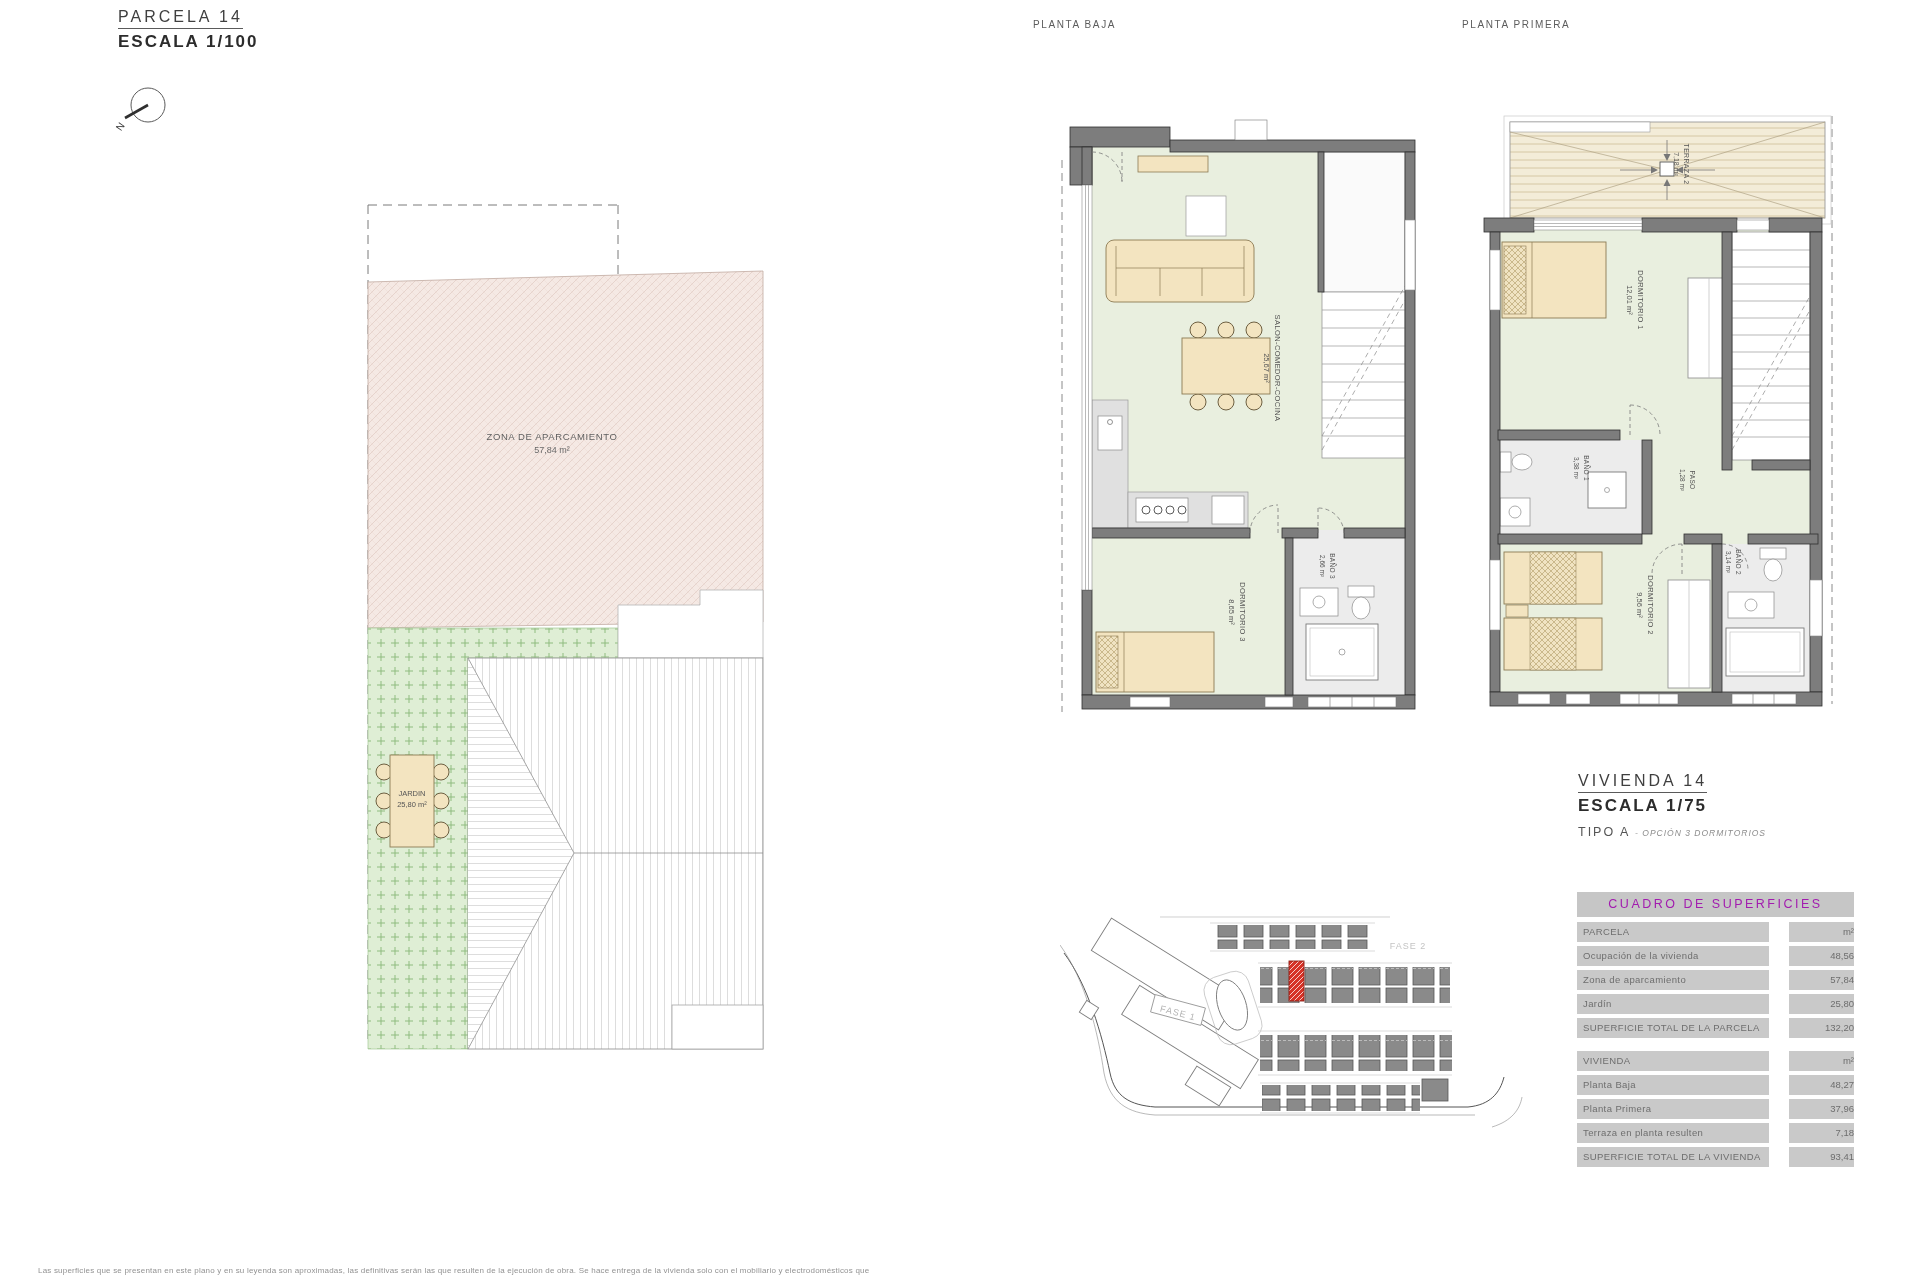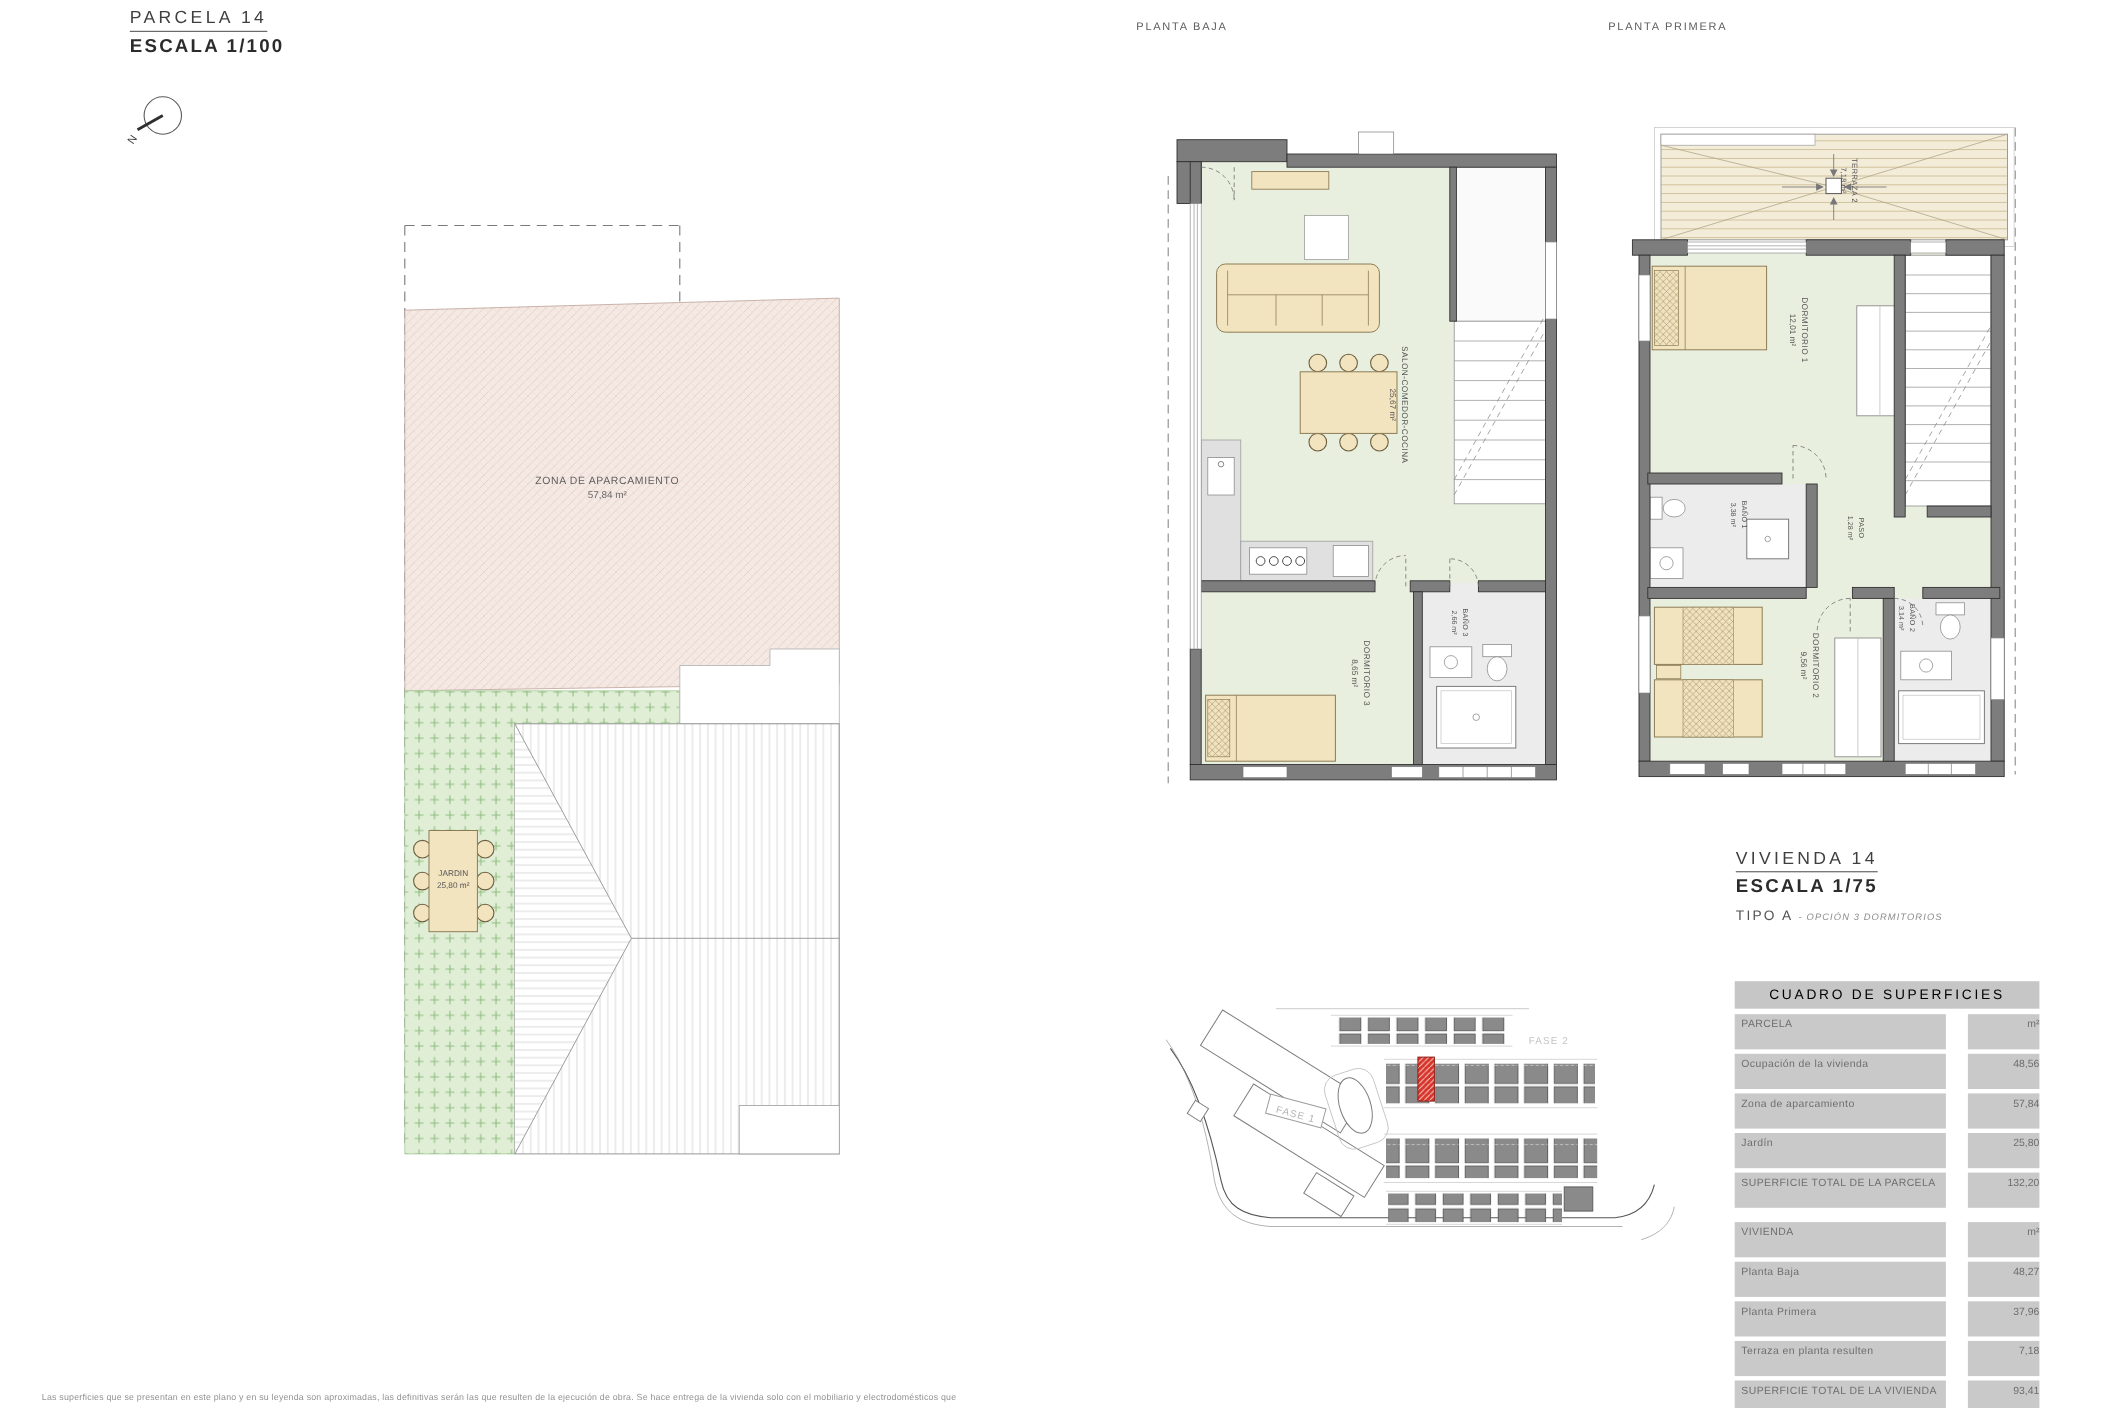--- a/index.html
+++ b/index.html
@@ -8,23 +8,23 @@
   .abs{position:absolute;}
   
   .sheet-title{font-size:16px;letter-spacing:3px;color:#3f3f3f;font-weight:400;
                border-bottom:1.5px solid #5a5a5a;padding-bottom:2px;display:inline-block;}
   .sheet-scale{font-size:17px;letter-spacing:2px;color:#2c2c2c;font-weight:bold;margin-top:3px;}
   .plan-title{font-size:10px;letter-spacing:1.6px;color:#5c5c5c;}
   .tipo-line{margin-top:9px;font-size:12.5px;letter-spacing:2px;color:#555;}
   .tipo-detail{font-size:8.5px;font-style:italic;color:#8d8d8d;letter-spacing:1px;}
   
   .stable{width:277px;}
-  .stable .t-head{background:#c6c6c6;color:#000000;font-size:12.5px;letter-spacing:2.5px;
+  .stable .t-head{background:#c6c6c6;color:#a21caf;font-size:12.5px;letter-spacing:2.5px;
                   text-align:center;height:25px;line-height:25px;margin-bottom:5px;}
-  .srow{display:flex;height:32px;margin-bottom:4px;}
+  .srow{display:flex;height:20px;margin-bottom:4px;}
   .srow .lab{background:#c9c9c9;color:#6e6e6e;font-size:9.5px;line-height:20px;
              padding-left:6px;width:186px;letter-spacing:.4px;}
   .srow .val{background:#c9c9c9;color:#6e6e6e;font-size:9.5px;line-height:20px;
              text-align:right;flex:1;margin-left:20px;}
   .sec-gap{height:9px;}
   .disclaimer{font-size:8px;color:#929292;white-space:nowrap;letter-spacing:.2px;}
 </style>
 </head>
 <body>
 

